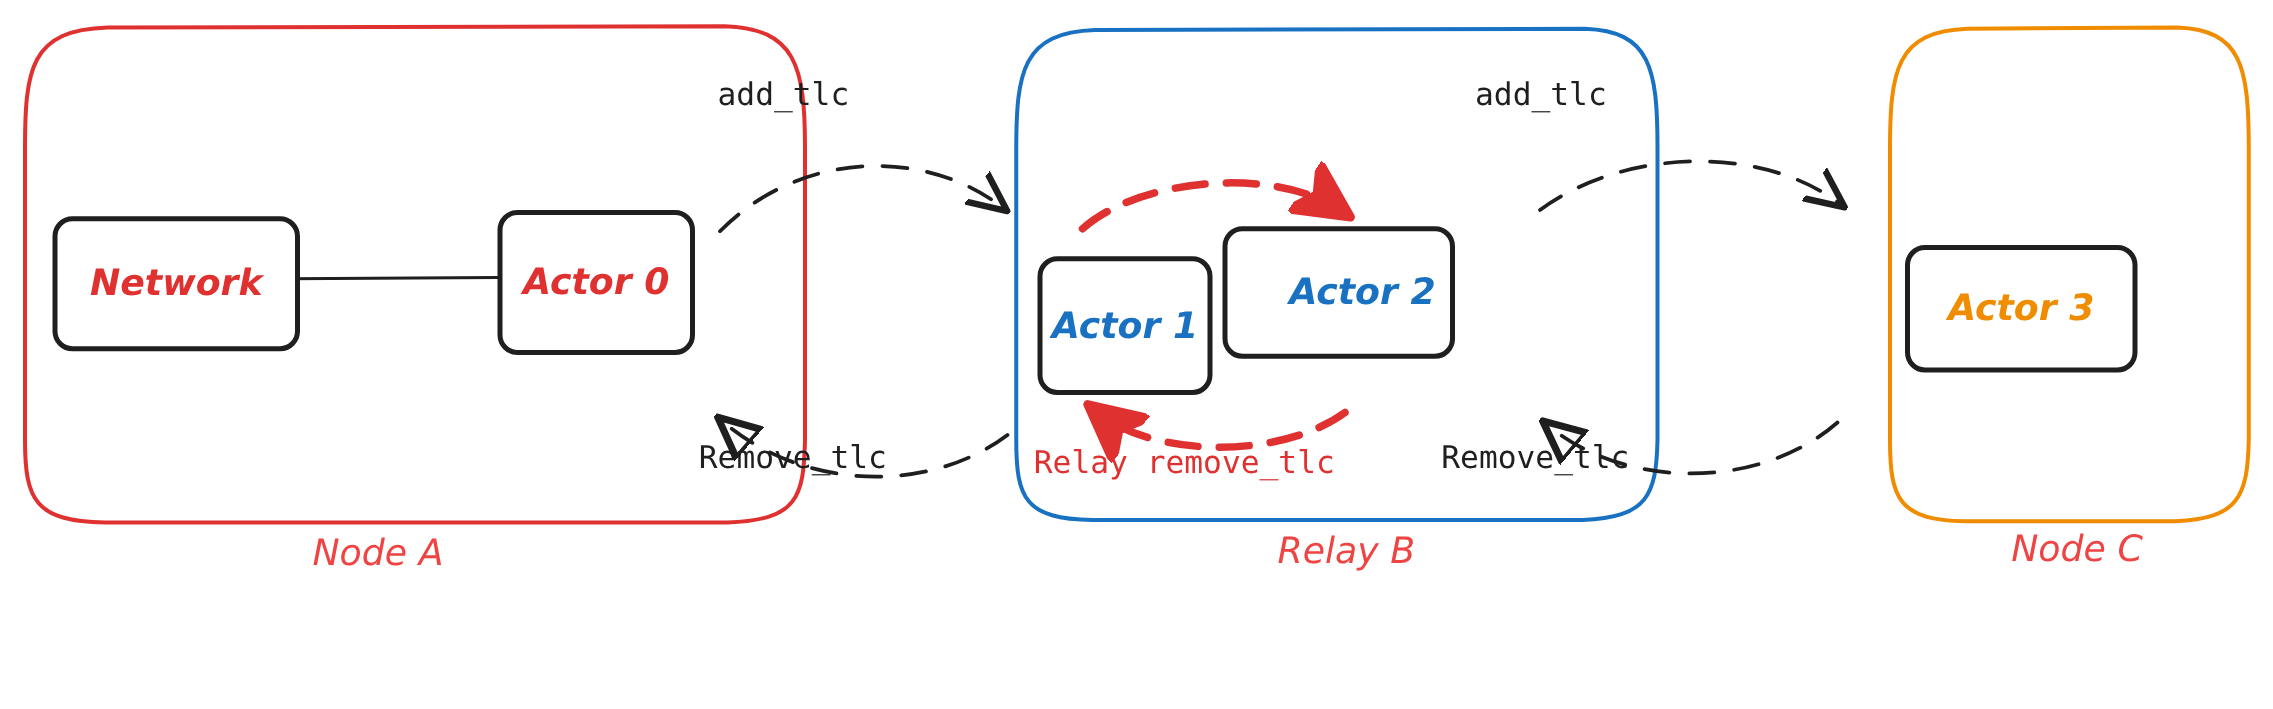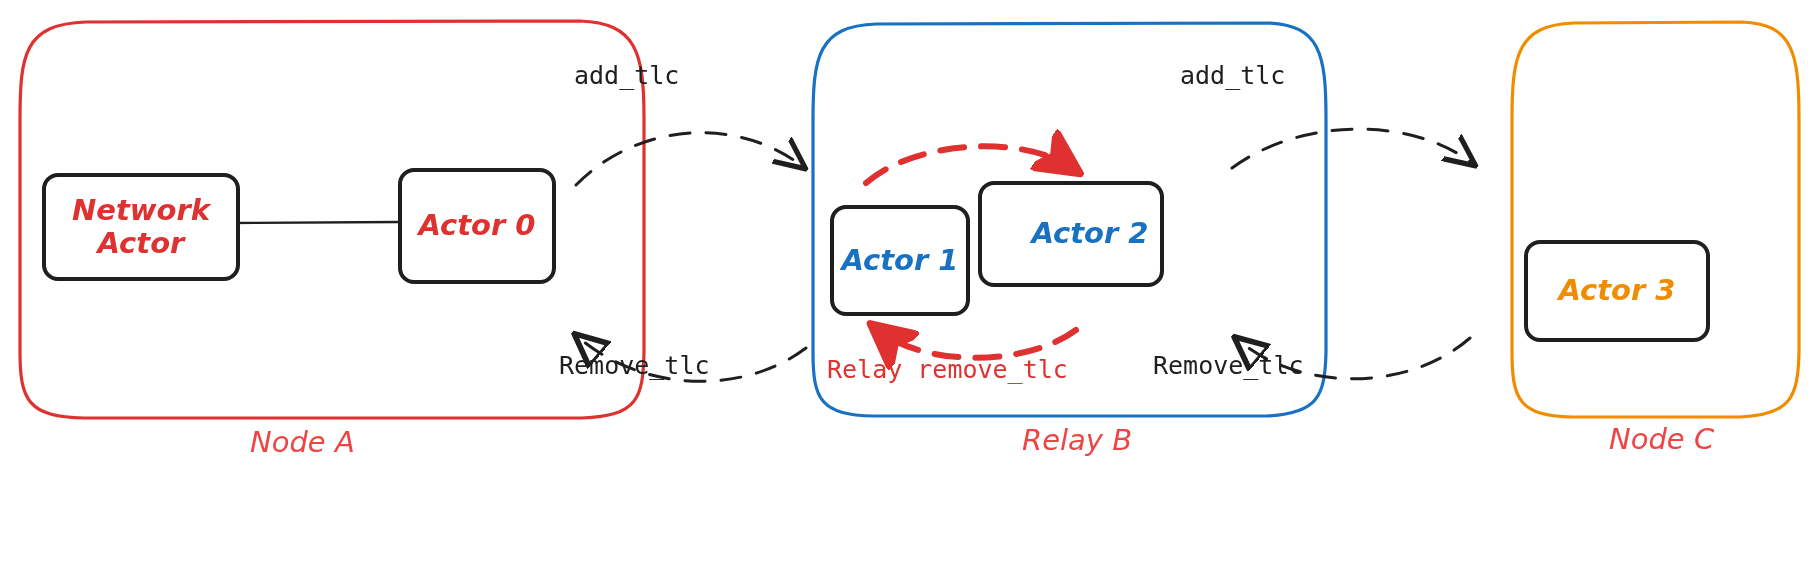--- a/index.html
+++ b/index.html
@@ -128,37 +128,36 @@
     </g>
 
     <g>
       <path d="M1470,338 C1408,392 1300,392 1238,340" fill="none" stroke="#1f1f1f" stroke-width="3" stroke-dasharray="20 16" stroke-linecap="round" marker-end="url(#arrow-black-open2)"></path>
     </g>
   </svg>
 
   <div class="actor-box" style="left:42px; top:173px; width:190px; height:100px;">
     <div class="actor-text" style="color:#e03131;">
       <div>Network</div>
-      <div>Actor</div>
     </div>
   </div>
 
   <div class="actor-box" style="left:398px; top:168px; width:150px; height:108px;">
     <span class="actor-text" style="color:#e03131;">Actor 0</span>
   </div>
 
   <div class="actor-box" style="left:830px; top:205px; width:132px; height:103px;">
     <span class="actor-text" style="color:#1971c2;">Actor 1</span>
   </div>
 
   <div class="actor-box" style="left:978px; top:181px; width:140px; height:98px;padding-left:38px;">
     <span class="actor-text" style="color:#1971c2;">Actor 2</span>
   </div>
 
-  <div class="actor-box" style="left:1524px; top:196px; width:178px; height:94px;margin-top:44px;">
+  <div class="actor-box" style="left:1524px; top:196px; width:178px; height:94px;">
     <span class="actor-text" style="color:#f08c00;">Actor 3</span>
   </div>
 
   <div class="label mono-label" style="left:574px; top:61px;">add_tlc</div>
 
 
   <div class="label mono-label" style="left:1180px; top:61px;">add_tlc</div>
 
   <div class="label mono-label" style="left:559px; top:351px;">Remove_tlc</div>
 

